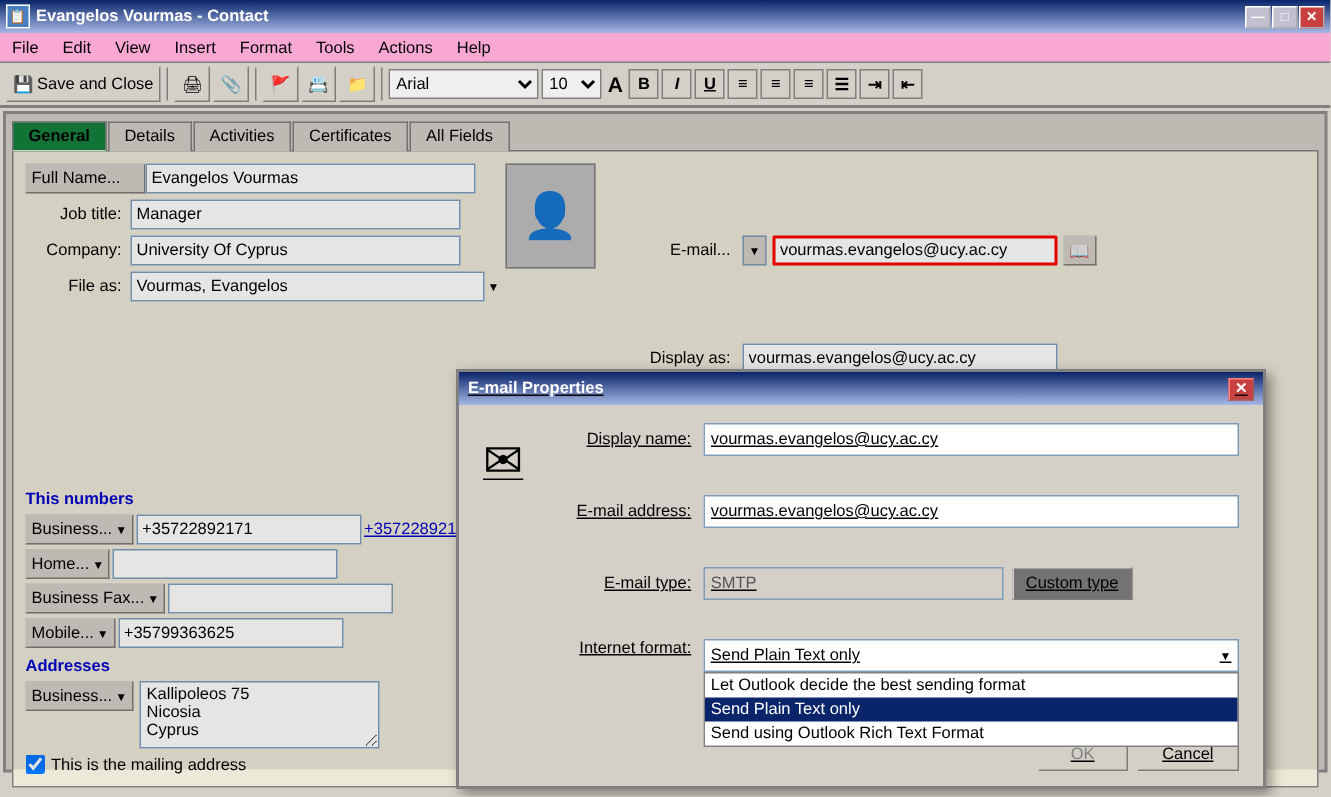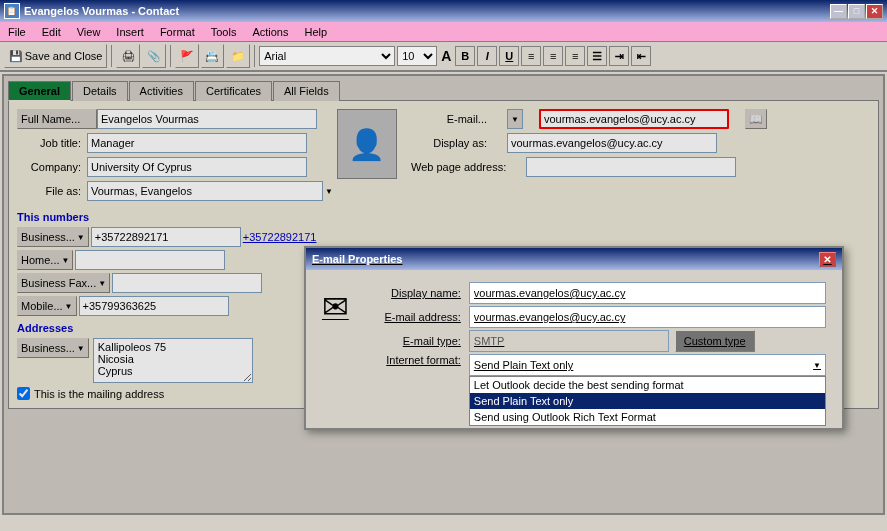--- a/index.html
+++ b/index.html
@@ -48,21 +48,21 @@
       height: 30px;
     }
     .toolbar-btn {
       display: flex; align-items: center; gap: 2px;
       padding: 2px 4px; border: 1px outset #d4d0c8; cursor: pointer;
       background: #d4d0c8; height: 24px;
     }
     .toolbar-separator { width: 1px; height: 22px; background: #808080; margin: 0 2px; }
 
     
-    .font-select { height: 20px; width: 136px; font-size: 11px; border: 1px solid #808080; }
+    .font-select { height: 20px; width: 100px; font-size: 11px; border: 1px solid #808080; }
     .font-size-select { height: 20px; width: 40px; font-size: 11px; border: 1px solid #808080; }
     .format-btn { width: 20px; height: 20px; border: 1px solid #808080; background: #d4d0c8; cursor: pointer; display: flex; align-items: center; justify-content: center; font-weight: bold; }
 
     
     .main-window {
       background: #d4d0c8;
       border: 2px solid #808080;
       margin: 2px;
       padding: 4px;
       height: calc(531px - 90px);
@@ -115,21 +115,21 @@
     .dropdown-arrow { font-size: 8px; }
     .phone-input { border: 1px solid #7f9db9; background: white; height: 20px; padding: 1px 3px; font-size: 11px; width: 150px; }
     .phone-link { color: #0000cc; text-decoration: underline; cursor: pointer; }
 
     
     .address-input-area { border: 1px solid #7f9db9; background: white; padding: 2px 4px; font-size: 11px; min-height: 45px; width: 160px; }
     .checkbox-row { display: flex; align-items: center; gap: 4px; }
 
     
     .email-section { display: flex; flex-direction: column; gap: 4px; }
-    .email-row { display: flex; align-items: center; gap: 16px; }
+    .email-row { display: flex; align-items: center; gap: 4px; margin-top: 48px; }
     .email-label { min-width: 110px; text-align: right; }
     .email-dropdown-btn {
       border: 1px solid #7f9db9; background: #d4d0c8; height: 20px;
       display: flex; align-items: center; padding: 0 3px; cursor: pointer;
     }
     .email-input {
       border: 1px solid red; border-radius: 1px; background: white;
       height: 20px; padding: 1px 3px; font-size: 11px; width: 200px;
       outline: 2px solid #ff6666;
     }
@@ -162,21 +162,21 @@
     }
     .modal-title-bar {
       background: linear-gradient(to bottom, #0a246a, #a6b8e5);
       color: white; padding: 3px 6px;
       display: flex; align-items: center; justify-content: space-between;
       height: 22px;
     }
     .modal-title { font-size: 11px; font-weight: bold; }
     .modal-close { background: #c84040; color: white; border: 1px outset #ff8080; width: 17px; height: 15px; cursor: pointer; display: flex; align-items: center; justify-content: center; font-weight: bold; font-size: 10px; }
     .modal-body { padding: 12px 16px; }
-    .modal-row { display: flex; align-items: center; margin-bottom: 2px; }
+    .modal-row { display: flex; align-items: center; margin-bottom: 26px; }
     .modal-label { min-width: 110px; text-align: right; padding-right: 8px; }
     .modal-input { border: 1px solid #7f9db9; background: white; height: 22px; padding: 1px 4px; font-size: 11px; flex: 1; }
     .modal-input-gray { border: 1px solid #7f9db9; background: #d4d0c8; height: 22px; padding: 1px 4px; font-size: 11px; width: 200px; color: #555; }
 
     .custom-type-btn {
       border: 1px outset #d4d0c8; background: #737373; cursor: pointer;
       height: 22px; padding: 2px 8px; font-size: 11px; margin-left: 6px;
       display: flex; align-items: center;
     }
     .format-dropdown-container { position: relative; flex: 1; }

